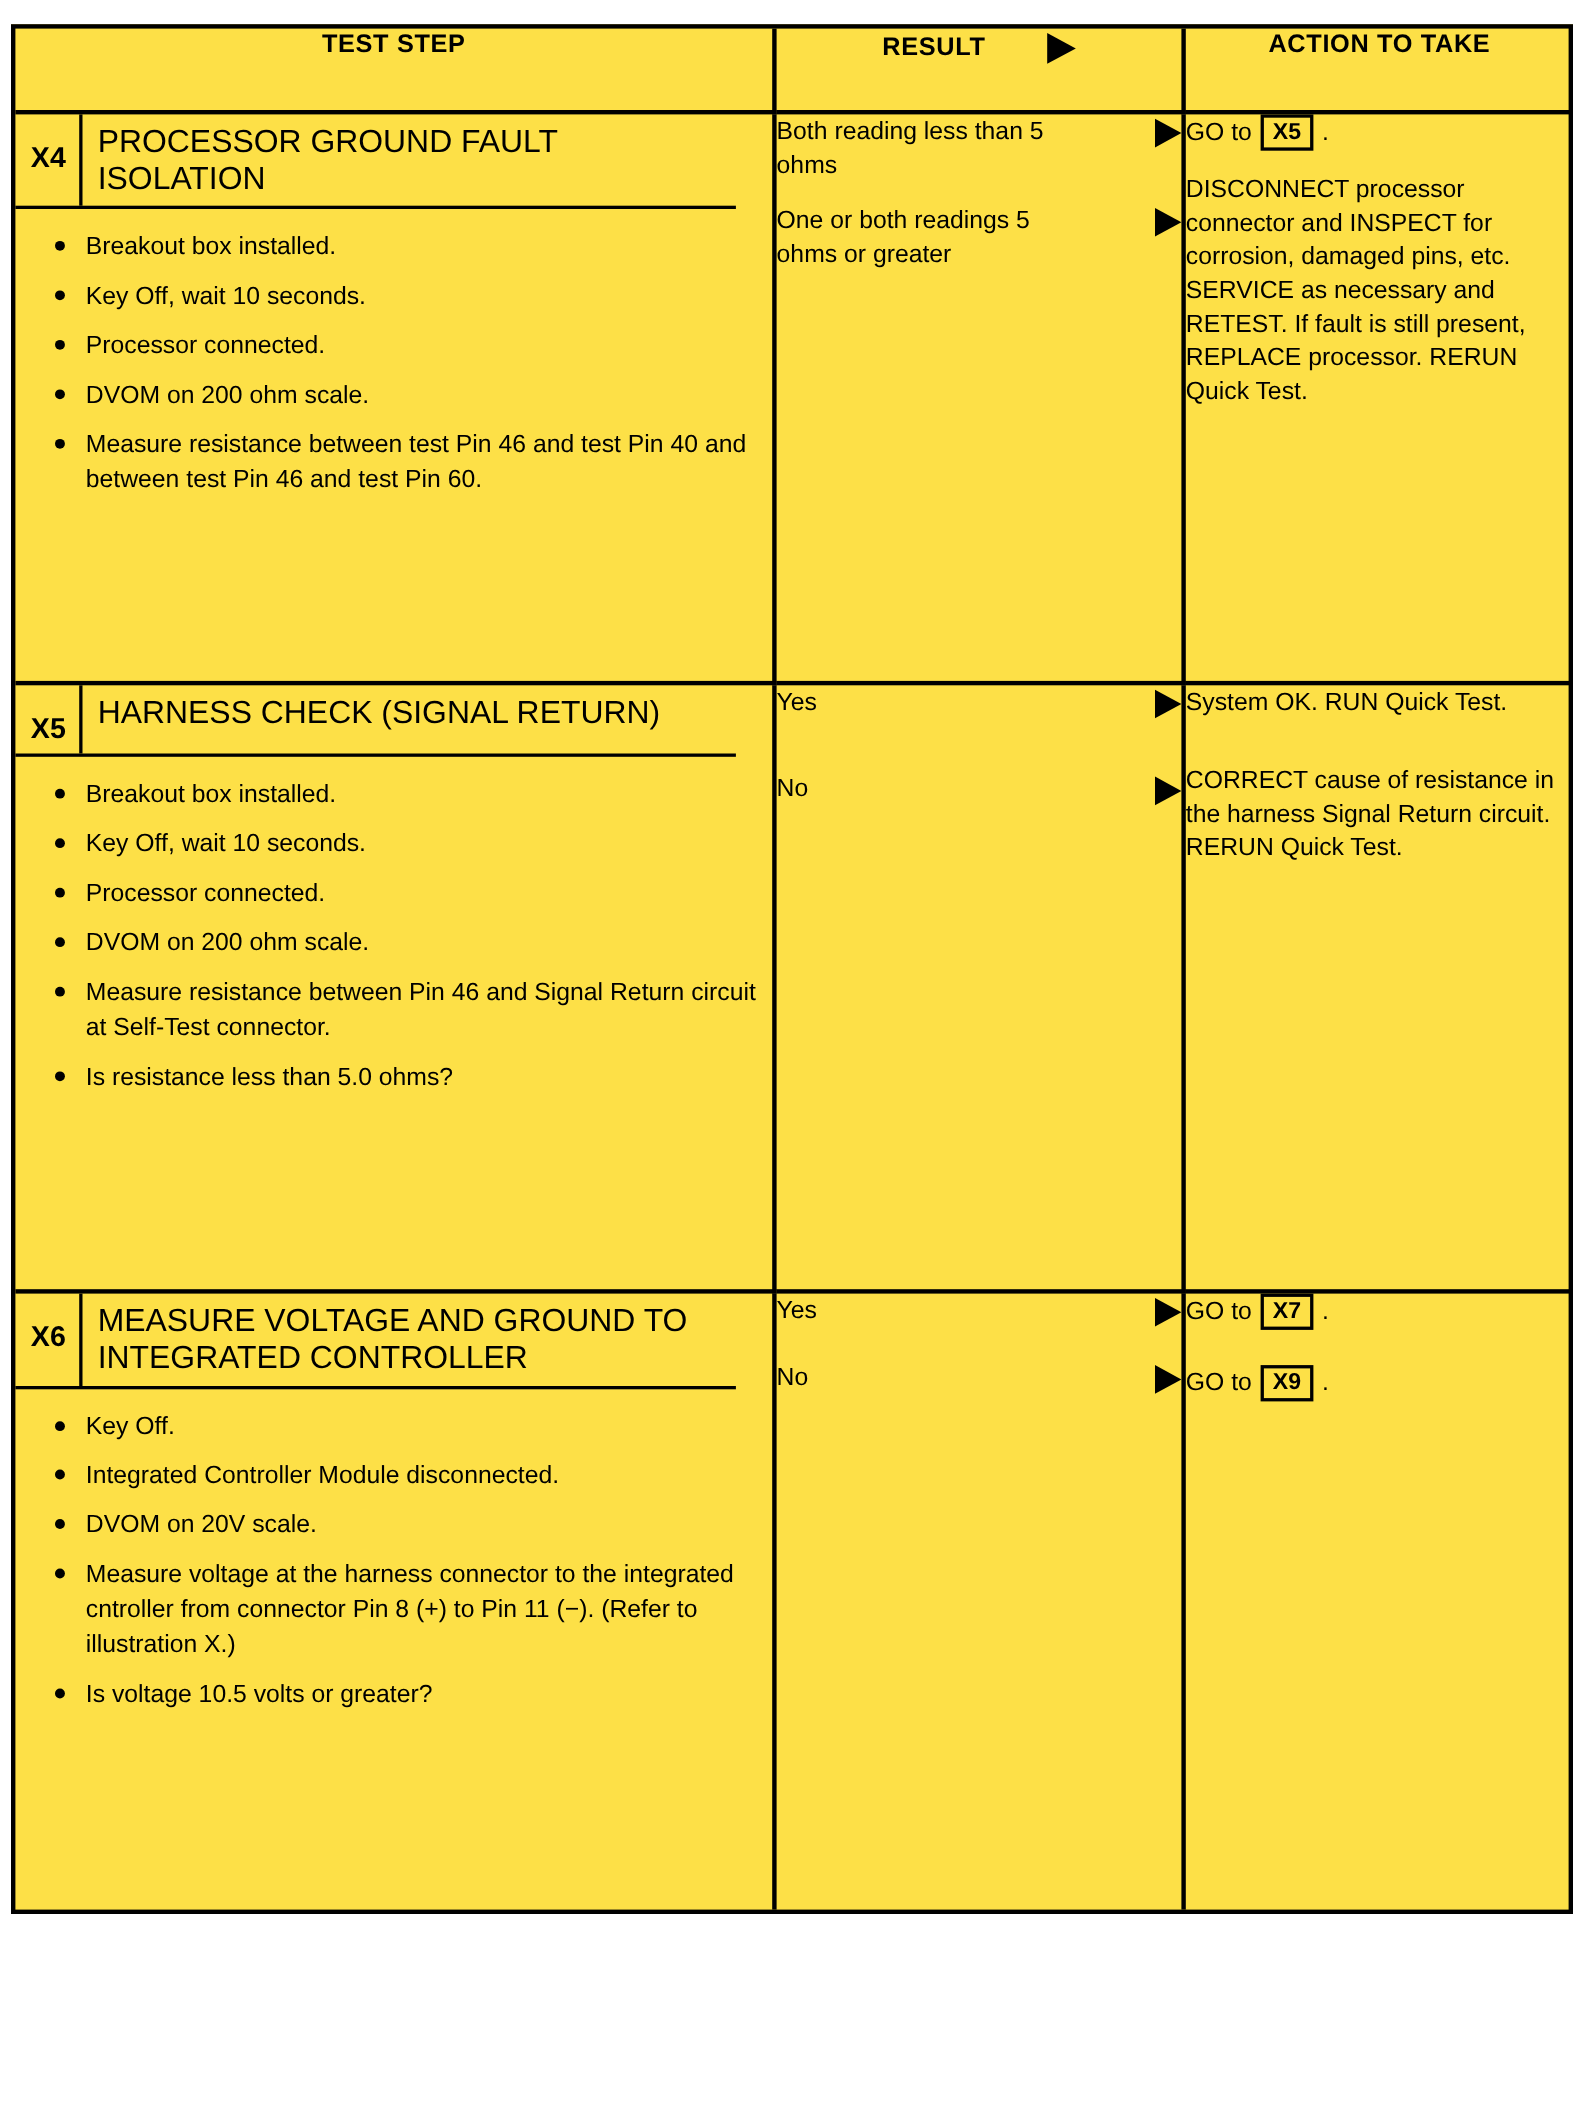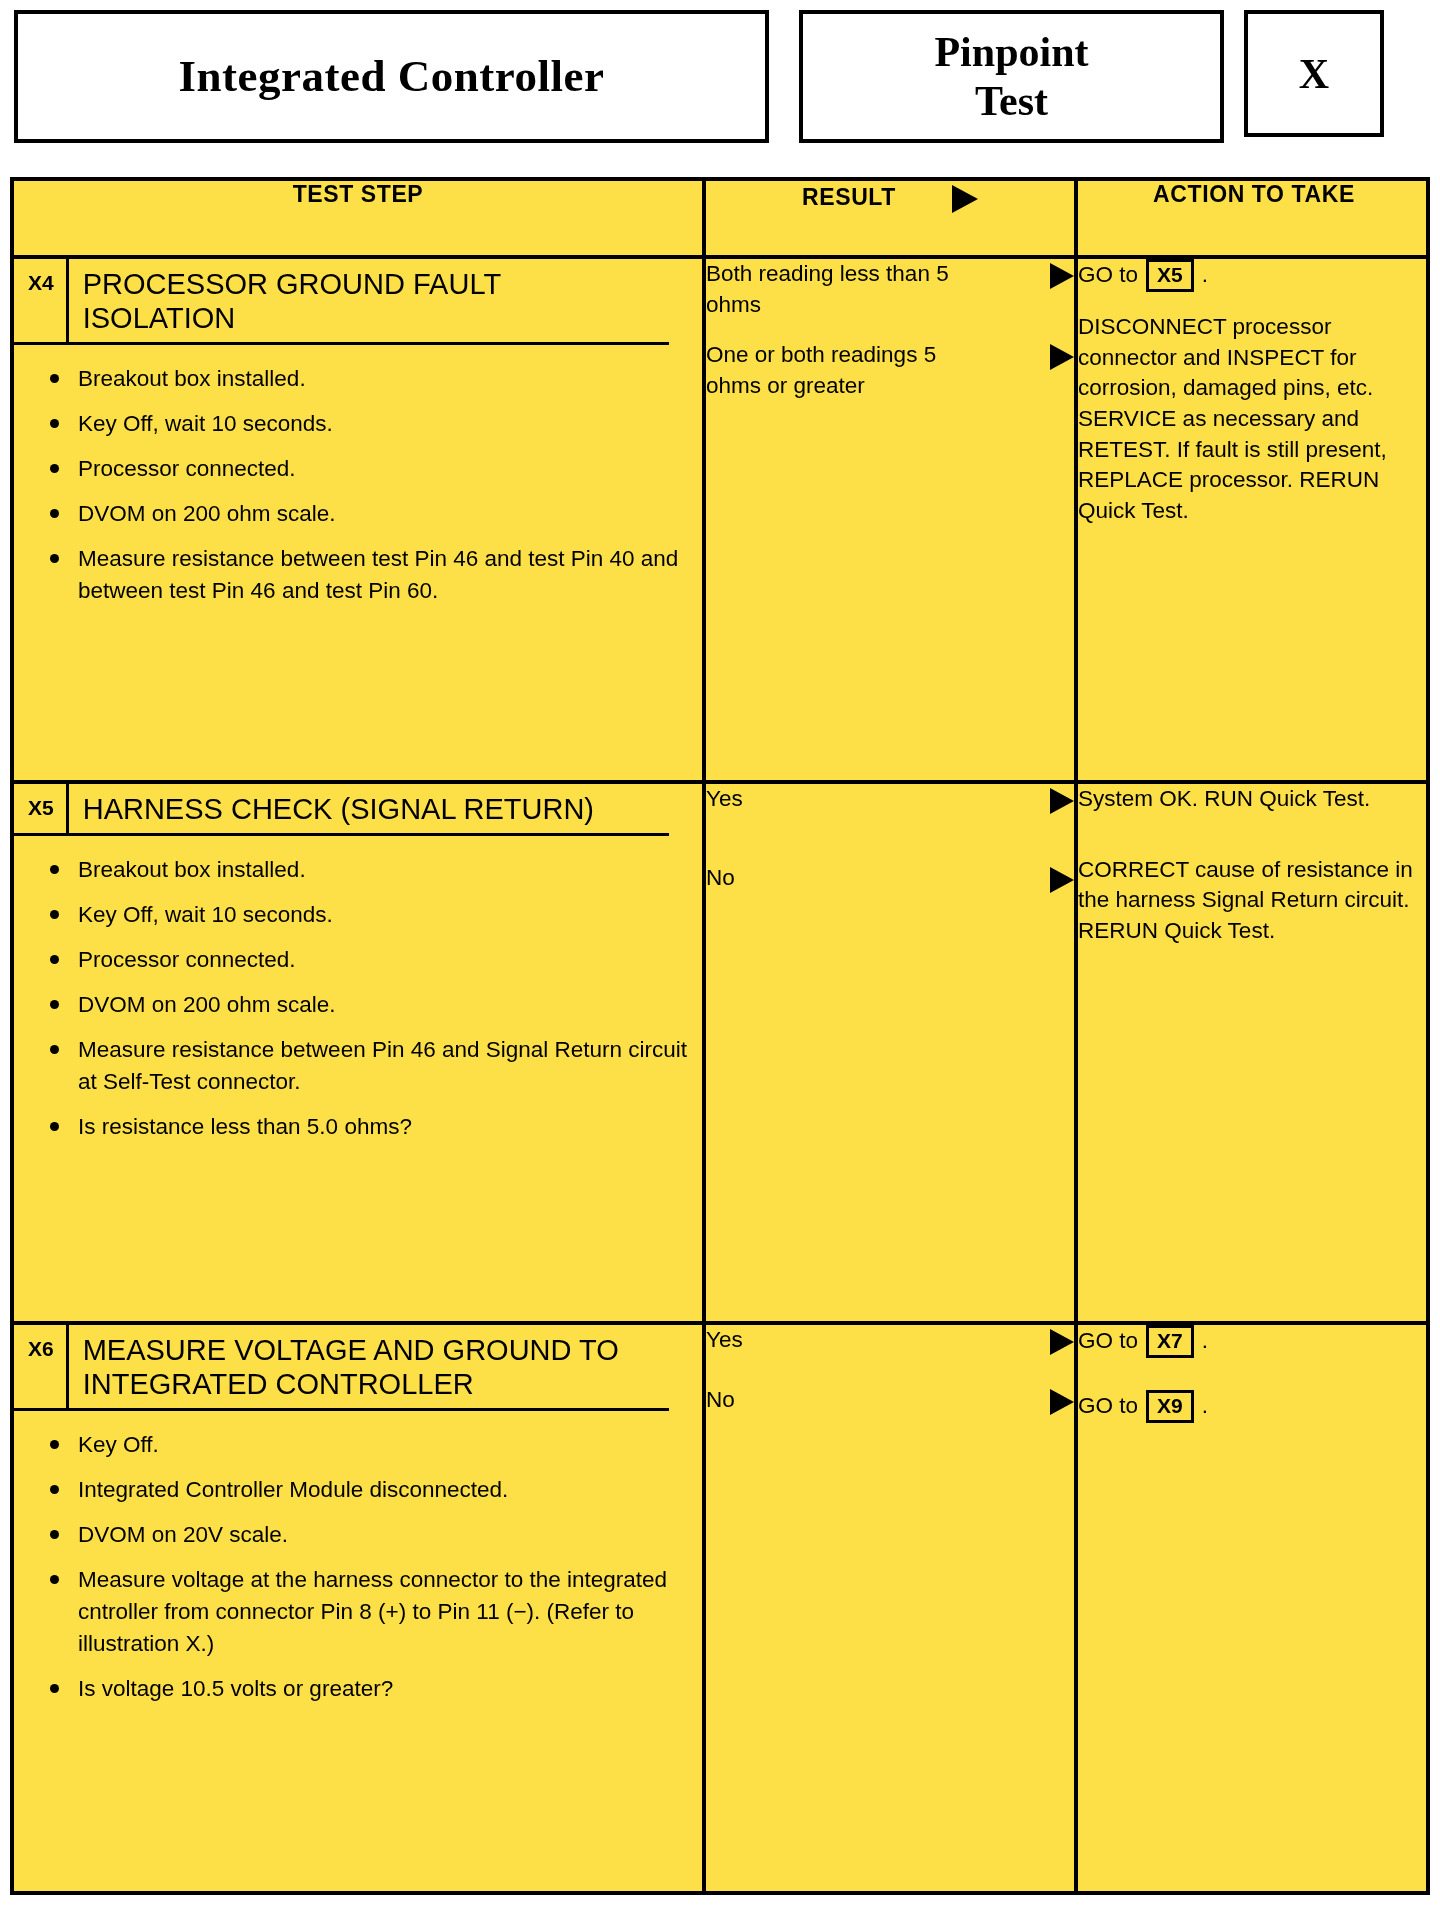--- a/index.html
+++ b/index.html
@@ -124,22 +124,22 @@
   
   .step-bar {
     display: flex;
     align-items: stretch;
     border-bottom: 3px solid #000;
     width: 655px;
     box-sizing: border-box;
   }
   .step-code {
     font-weight: bold;
-    font-size: 21px;
-    padding: 12px 12px 7px 14px;
+    font-size: 26px;
+    padding: 24px 12px 7px 14px;
     border-right: 3px solid #000;
     min-width: 52px;
     box-sizing: border-box;
     text-align: left;
   }
   .step-name {
     font-size: 29px;
     padding: 8px 10px 7px 14px;
     line-height: 1.18;
     flex: 1;
@@ -210,34 +210,20 @@
     padding: 1px 8px 2px 8px;
     line-height: 1.15;
     display: inline-block;
   }
 </style>
 </head>
 <body>
 
 <div class="page">
 
-  <div class="header">
-    <div class="hdr-box hdr-title">
-      <span>Integrated Controller</span>
-    </div>
-    <div class="hdr-box hdr-pinpoint">
-      <div>
-        <span>Pinpoint</span>
-        <span>Test</span>
-      </div>
-    </div>
-    <div class="hdr-box hdr-letter">
-      <span>X</span>
-    </div>
-  </div>
 
   <div class="table-wrap">
     <table class="tbl">
       <colgroup>
         <col class="c1">
           <col class="c2">
           <col class="c3">
       </colgroup>
       <thead>
         <tr>

